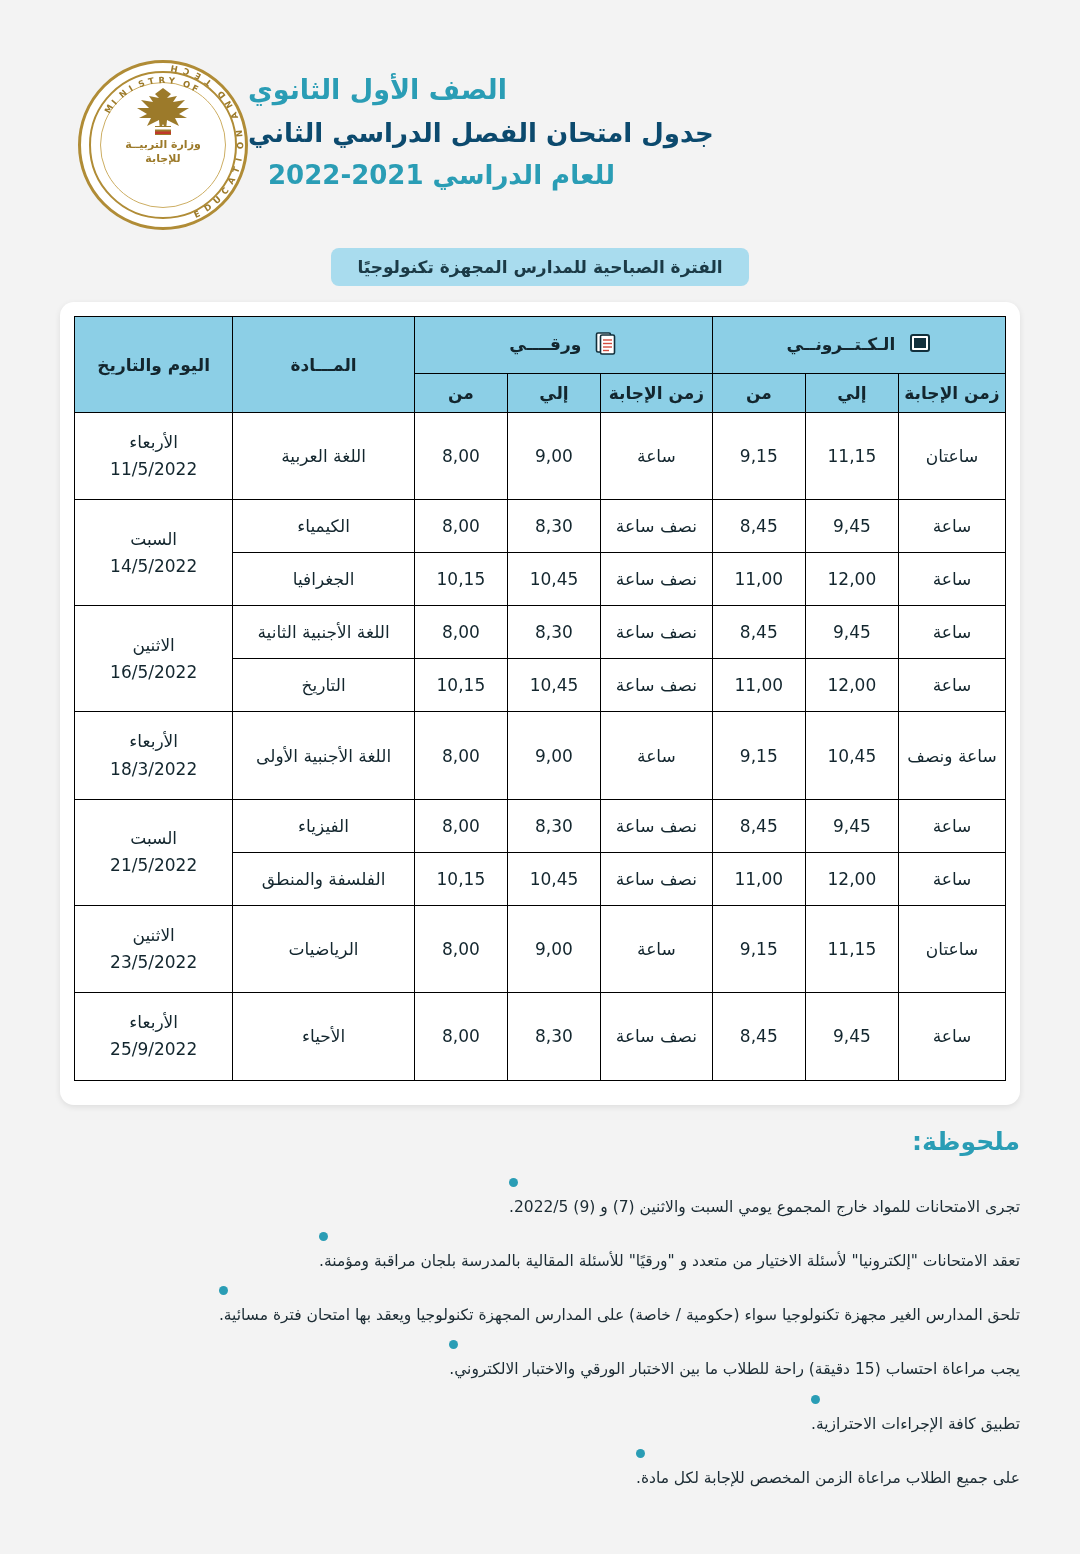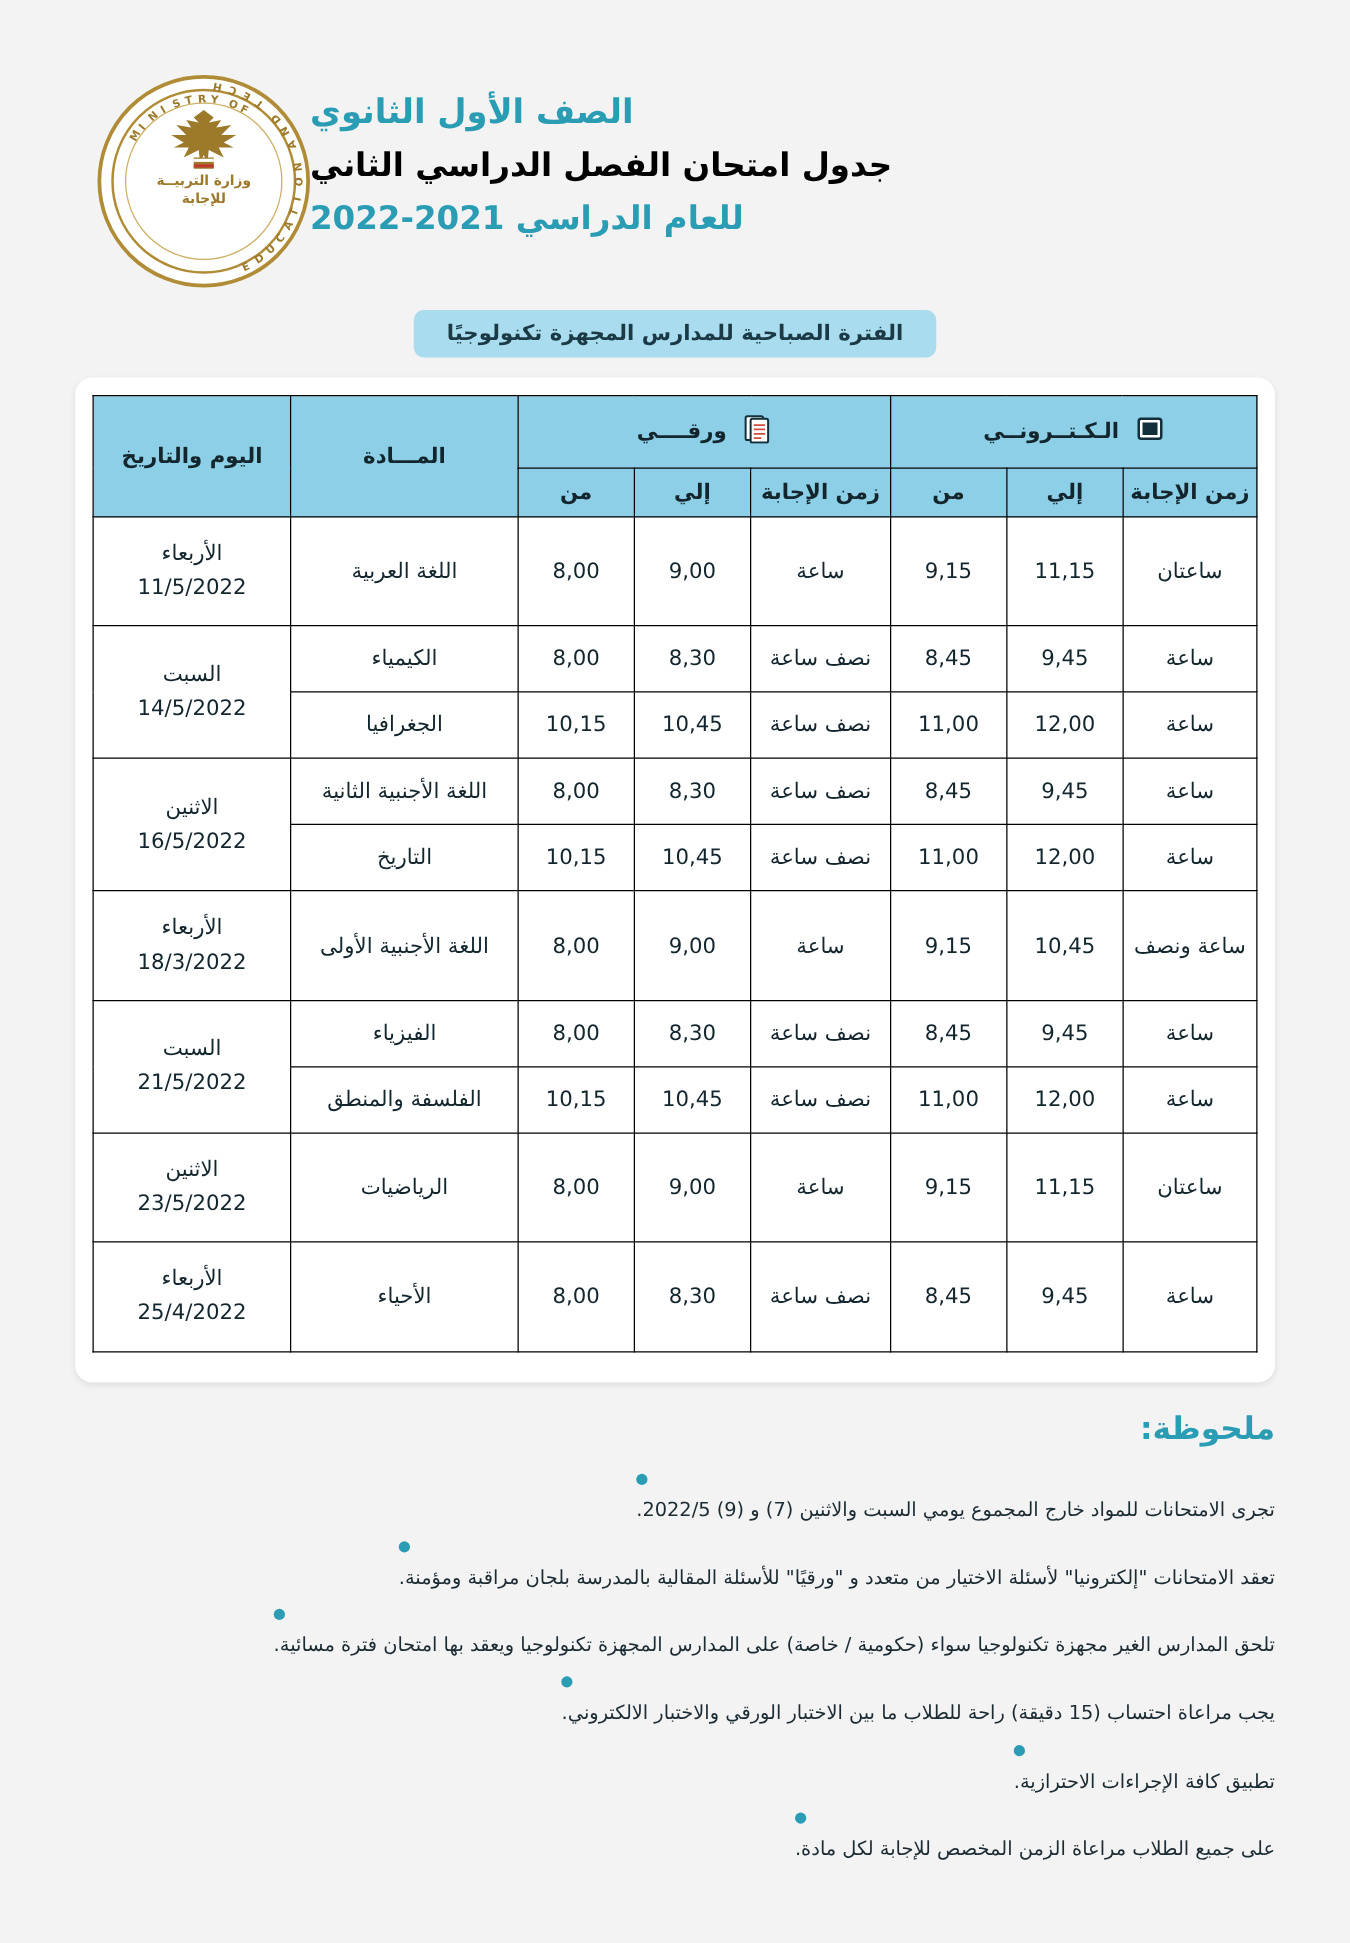--- a/index.html
+++ b/index.html
@@ -83,30 +83,31 @@
     direction: rtl;
   }
   .title-1 {
     color: #2a9db5;
     font-size: 27px;
     font-weight: bold;
     line-height: 1.5;
     letter-spacing: 0;
   }
   .title-2 {
-    color: #000000;
+    color: #0c4a6e;
     font-size: 26px;
     font-weight: bold;
     line-height: 1.7;
   }
   .title-3 {
     color: #2a9db5;
     font-size: 26px;
     font-weight: bold;
     line-height: 1.6;
+    margin-left: 20px;
   }
   .subtitle-pill {
     display: inline-block;
     margin: 12px 0 0 0;
     background: #a9dcee;
     color: #1b3a46;
     font-size: 17px;
     font-weight: bold;
     padding: 9px 26px;
     border-radius: 8px;
@@ -434,21 +435,21 @@
           <tr>
             <td>ساعة</td>
             <td>9,45</td>
             <td>8,45</td>
             <td>نصف ساعة</td>
             <td>8,30</td>
             <td>8,00</td>
             <td class="subject">الأحياء</td>
             <td class="daycell" rowspan="1">
               <div>الأربعاء</div>
-              <div>25/4/2022</div>
+              <div>25/9/2022</div>
             </td>
           </tr>
         </tbody>
     </table>
   </div>
 
   <div class="notes">
     <div class="notes-title">ملحوظة:</div>
     <div id="notes-list">
         <div class="note-item">

